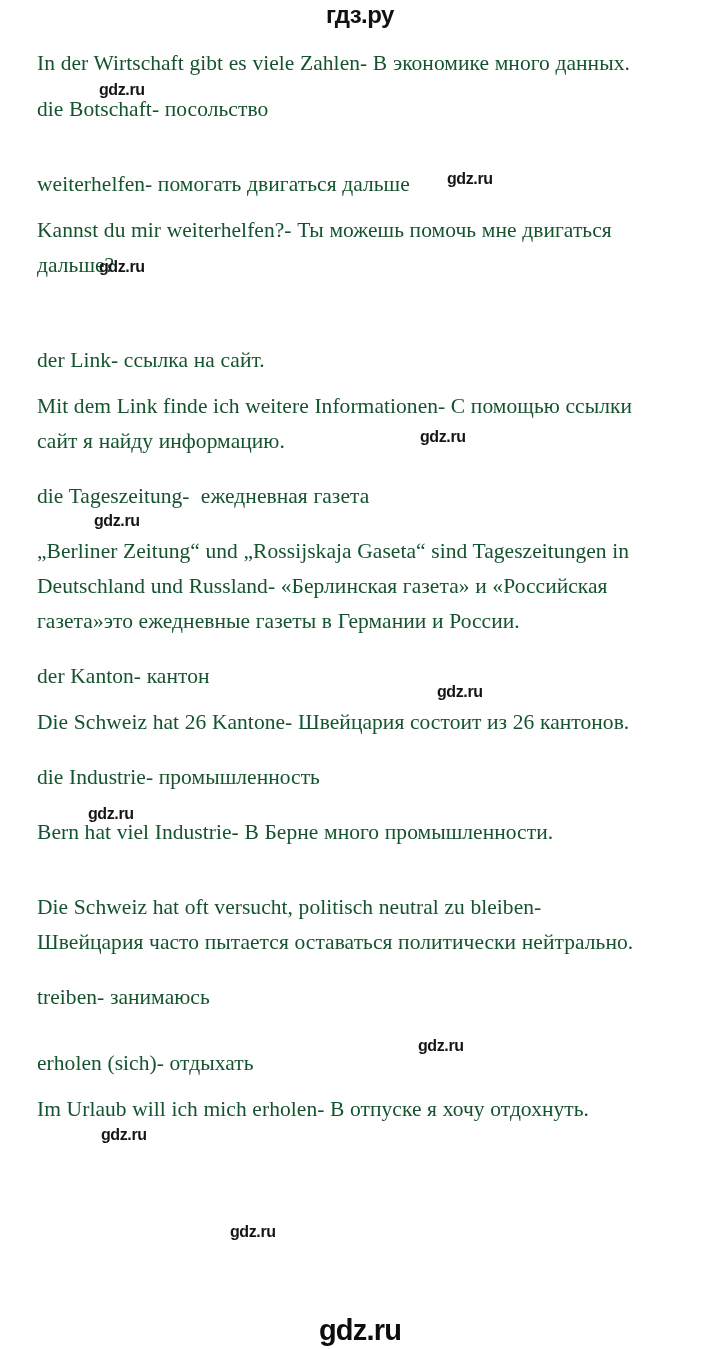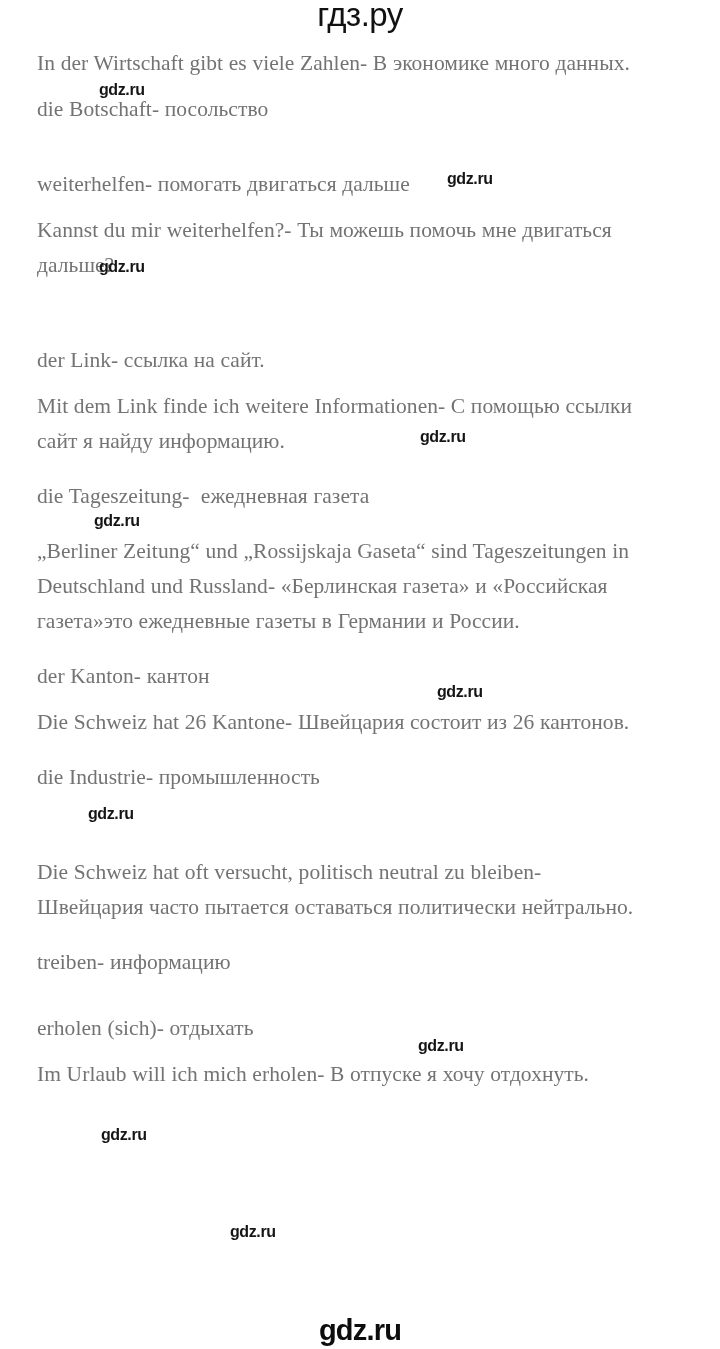--- a/index.html
+++ b/index.html
@@ -19,22 +19,22 @@
   }
 
   
   #header-logo {
     position: absolute;
     top: 0px;
     left: 0;
     width: 720px;
     text-align: center;
     font-family: "Liberation Sans", "DejaVu Sans", sans-serif;
-    font-weight: normal;
-    font-size: 33px;
+    font-weight: bold;
+    font-size: 24px;
     line-height: 30px;
     letter-spacing: -0.5px;
     color: #111111;
   }
 
   
   #content {
     position: absolute;
     left: 37px;
     top: 46px;
@@ -44,21 +44,21 @@
   .entry {
     position: relative;
   }
 
   .line {
     font-size: 21.5px;
     line-height: 35px;
     white-space: pre-wrap;
     word-spacing: 0.2px;
     letter-spacing: 0.05px;
-    color: #737373;
+    color: #14532d;
   }
 
   .gap-sm { height: 11px; }
   .gap-md { height: 20px; }
 
   
   .wm {
     position: absolute;
     font-family: "Liberation Sans", "DejaVu Sans", sans-serif;
     font-weight: bold;
@@ -137,29 +137,32 @@
     </div>
     <div class="gap-sm"></div>
     <div class="entry">
       <div class="line">Die Schweiz hat 26 Kantone- Швейцария состоит из 26 кантонов.</div>
     </div>
     <div class="gap-md"></div>
     <div class="entry">
       <div class="line">die Industrie- промышленность</div>
     </div>
     <div class="gap-md"></div>
+    <div class="entry">
+      <div class="line">Bern hat viel Industrie- В Берне много промышленности.</div>
+    </div>
     <div class="gap-md"></div>
     <div class="gap-md"></div>
     <div class="entry">
       <div class="line">Die Schweiz hat oft versucht, politisch neutral zu bleiben-</div>
       <div class="line">Швейцария часто пытается оставаться политически нейтрально.</div>
     </div>
     <div class="gap-md"></div>
     <div class="entry">
-      <div class="line">treiben- информацию</div>
+      <div class="line">treiben- занимаюсь</div>
     </div>
     <div class="gap-sm"></div>
     <div class="gap-md"></div>
     <div class="entry">
       <div class="line">erholen (sich)- отдыхать</div>
     </div>
     <div class="gap-sm"></div>
     <div class="entry">
       <div class="line">Im Urlaub will ich mich erholen- В отпуске я хочу отдохнуть.</div>
     </div>

